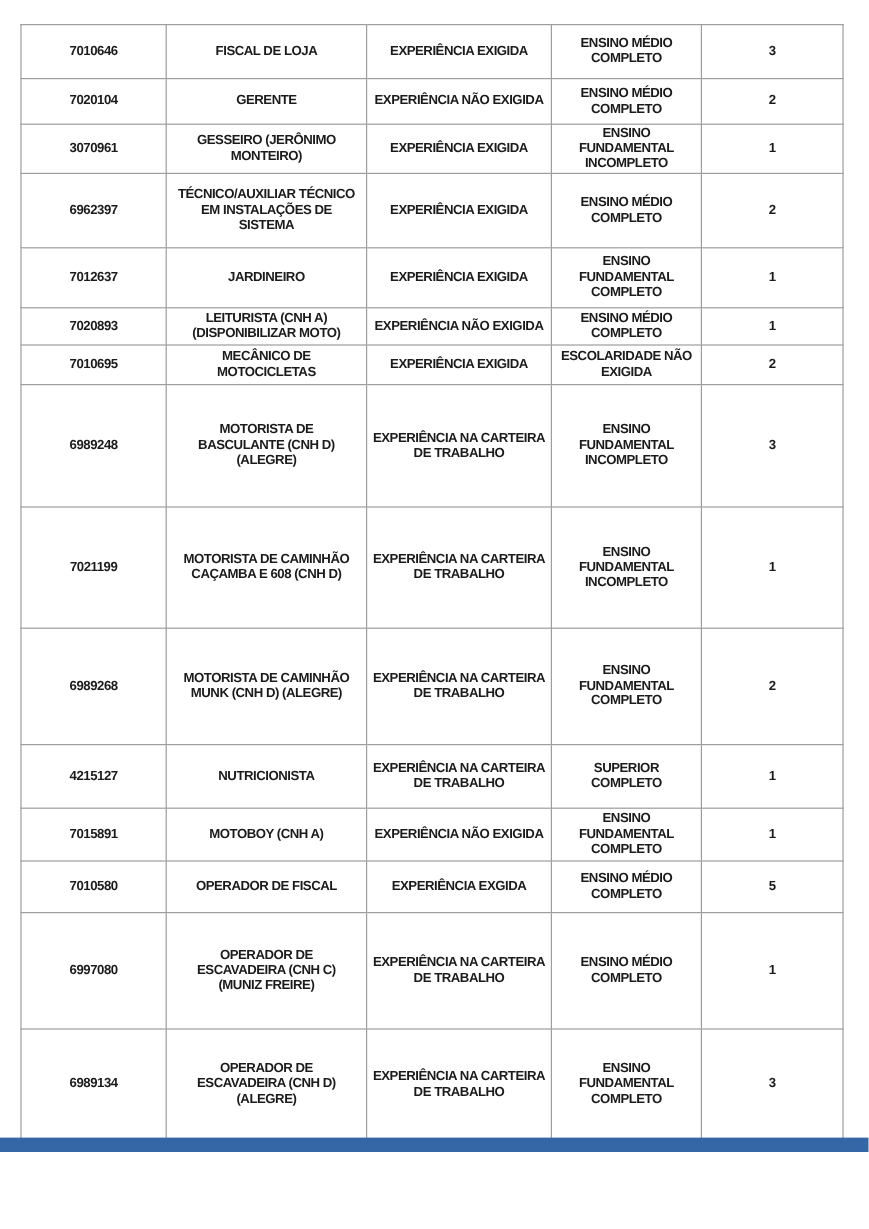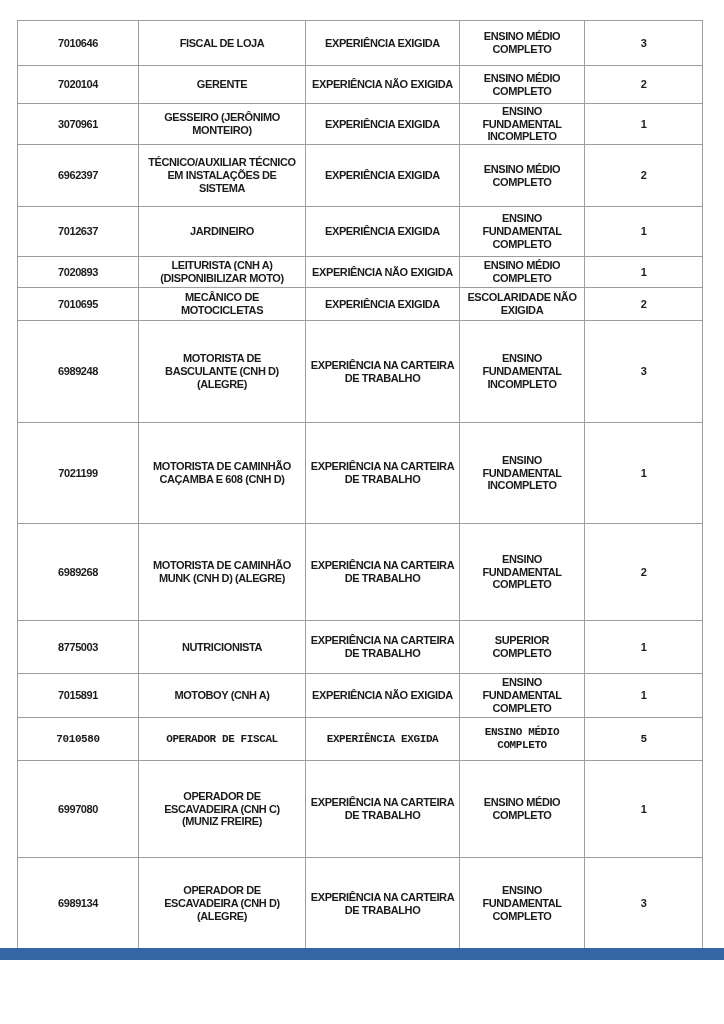--- a/index.html
+++ b/index.html
@@ -155,38 +155,38 @@
     <td>MOTORISTA DE CAMINHÃO
 MUNK (CNH D) (ALEGRE)</td>
     <td>EXPERIÊNCIA NA CARTEIRA
 DE TRABALHO</td>
     <td>ENSINO
 FUNDAMENTAL
 COMPLETO</td>
     <td>2</td>
   </tr>
         <tr style="height: 53px;">
-    <td>8775003</td>
+    <td>4215127</td>
     <td>NUTRICIONISTA</td>
     <td>EXPERIÊNCIA NA CARTEIRA
 DE TRABALHO</td>
     <td>SUPERIOR
 COMPLETO</td>
     <td>1</td>
   </tr>
         <tr style="height: 44px;">
     <td>7015891</td>
     <td>MOTOBOY (CNH A)</td>
     <td>EXPERIÊNCIA NÃO EXIGIDA</td>
     <td>ENSINO
 FUNDAMENTAL
 COMPLETO</td>
     <td>1</td>
   </tr>
-        <tr style="height: 43px; font-family: Liberation Mono, monospace;">
+        <tr style="height: 43px;">
     <td>7010580</td>
     <td>OPERADOR DE FISCAL</td>
     <td>EXPERIÊNCIA EXGIDA</td>
     <td>ENSINO MÉDIO
 COMPLETO</td>
     <td>5</td>
   </tr>
         <tr style="height: 97px;">
     <td>6997080</td>
     <td>OPERADOR DE

